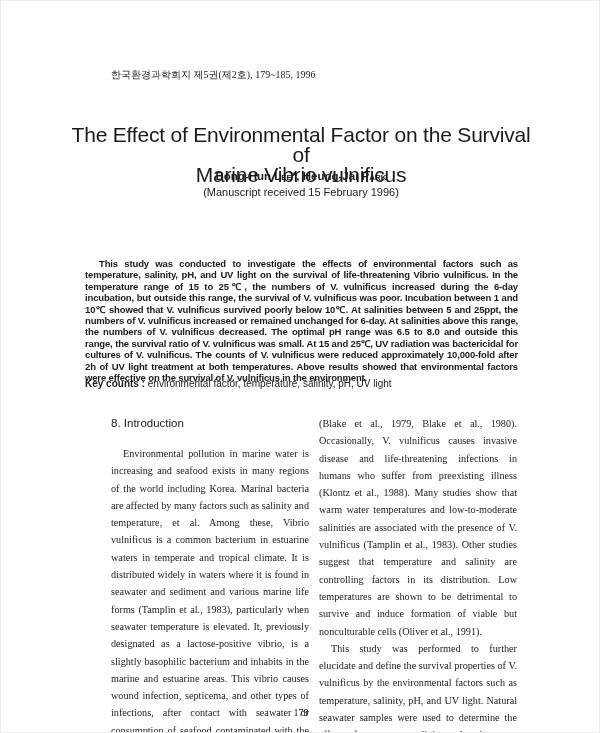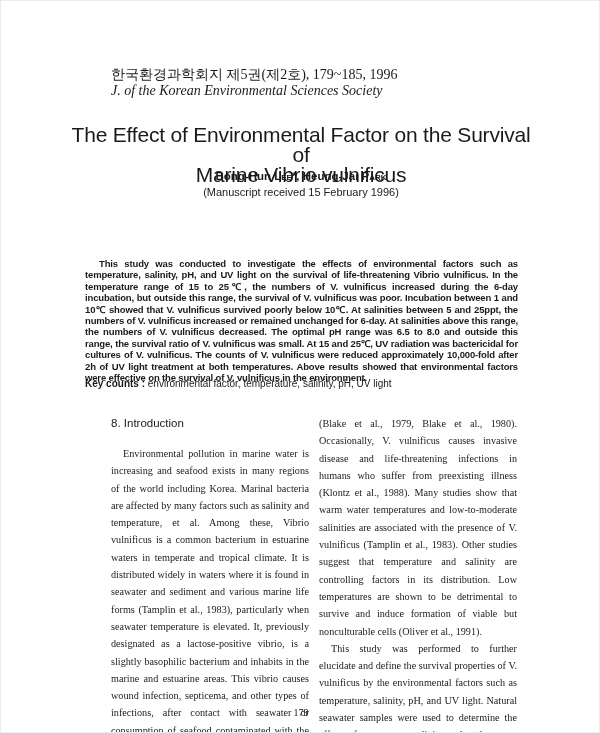--- a/index.html
+++ b/index.html
@@ -1,21 +1,21 @@
 <!DOCTYPE html>
 <html><head>
   <meta charset="utf-8">
   <style>
     html, body { margin: 0; padding: 0; }
     body {
       width: 600px; height: 733px; background: #ffffff; position: relative; overflow: hidden;
       font-family: "Liberation Serif", serif; color: #1a1a1a;
       box-sizing: border-box; border: 1px solid #ececec;
     }
-    .header { position: absolute; left: 110px; top: 66px; font-size: 14px; line-height: 16px; }
+    .header { position: absolute; left: 110px; top: 66px; font-size: 10px; line-height: 16px; }
     .header .j { font-style: italic; }
     .title {
       position: absolute; left: 60px; width: 480px; top: 124px; text-align: center;
       font-family: "Liberation Sans", sans-serif; font-weight: normal; font-size: 21px; line-height: 20px;
       letter-spacing: -0.2px;
     }
     .authors {
       position: absolute; left: 60px; width: 480px; top: 168px; text-align: center;
       font-family: "Liberation Sans", sans-serif; font-size: 11px; line-height: 15px;
     }
@@ -43,21 +43,20 @@
     }
     .para { text-indent: 12px; margin: 0; }
     .col.right .para.cont { text-indent: 0; }
     .pagenum { position: absolute; left: 0; width: 600px; top: 706px; text-align: center; font-size: 10px; }
   </style>
 </head>
 <body>
 
 <div class="header">
   <div>한국환경과학회지 제5권(제2호), 179~185, 1996</div>
-  <div class="j">J. of the Korean Environmental Sciences Society</div>
 </div>
 
 <div class="title">
   <div>The Effect of Environmental Factor on the Survival of</div>
   <div>Marine Vibrio vulnificus</div>
 </div>
 
 <div class="authors">
   <div class="names"><span>Bong-Hun </span><span class="sc">Lee</span><span>*, </span><span>Heung-Jai </span><span class="sc">Park</span></div>
   <div>(Manuscript received 15 February 1996)</div>

